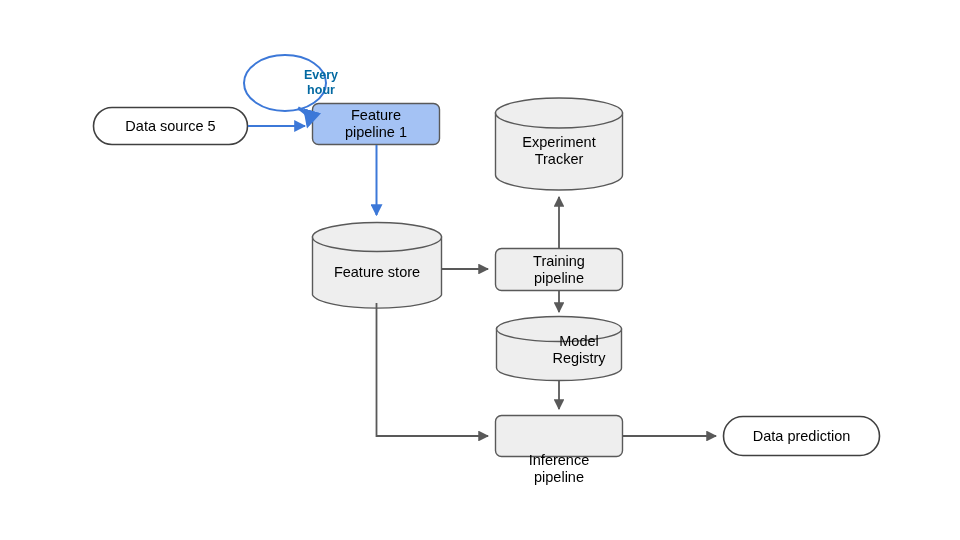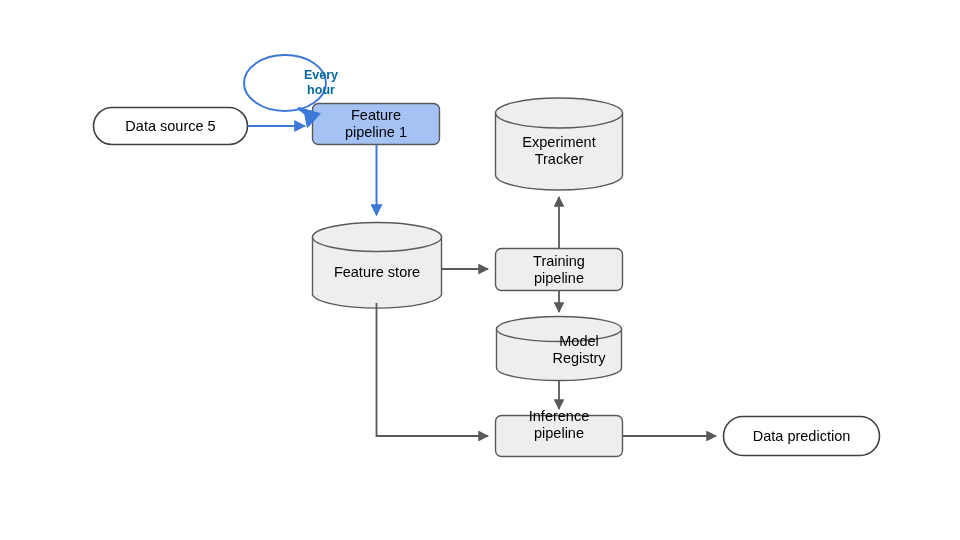--- a/index.html
+++ b/index.html
@@ -123,18 +123,18 @@
 
   <div class="node-label" style="left:495px; top:130px; width:128px; height:42px;">Experiment
 Tracker</div>
 
   <div class="node-label" style="left:495px; top:248px; width:128px; height:43px;border-radius:14px;">Training
 pipeline</div>
 
   <div class="node-label" style="left:496px; top:328px; width:136px; height:44px;margin-left:15px;">Model
 Registry</div>
 
-  <div class="node-label" style="left:495px; top:395px; width:128px; height:60px;">Inference
+  <div class="node-label" style="left:495px; top:439px; width:128px; height:60px;">Inference
 pipeline</div>
 
   <div class="node-label" style="left:723px; top:416px; width:157px; height:40px;">Data prediction</div>
 
 </div>
 
 </body></html>

